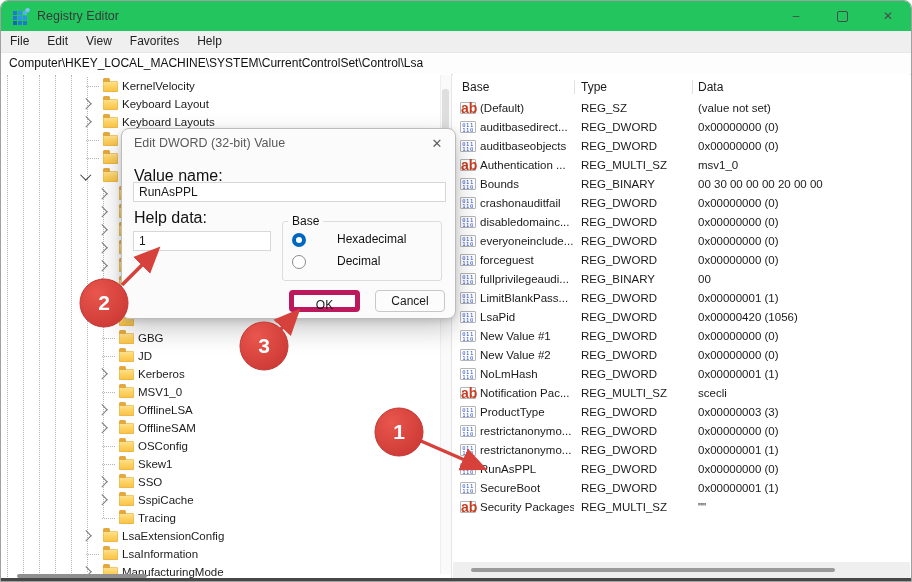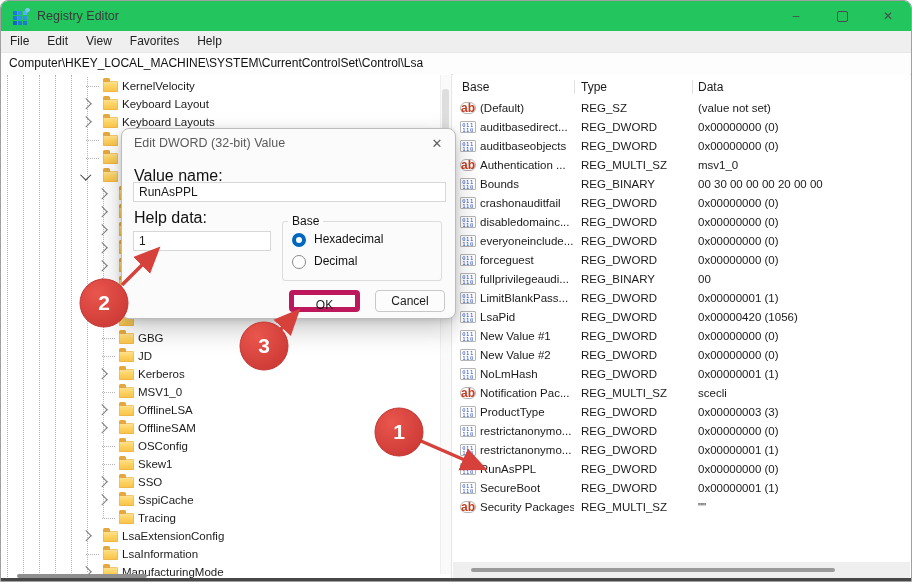--- a/index.html
+++ b/index.html
@@ -31,39 +31,39 @@
   .folder::before{content:"";position:absolute;left:0;top:-2.5px;width:7px;height:3.5px;background:#e5a83e;border-radius:1.5px 1.5px 0 0;}
   .tlabel{position:absolute;top:0;line-height:18px;font-size:11.5px;color:#1c1c1c;white-space:nowrap;}
   .tree-vtrack{position:absolute;left:439px;top:1px;bottom:7px;width:11px;background:#fafafa;border-left:1px solid #efefef;z-index:3;}
   .tree-vthumb{position:absolute;left:441px;top:15px;width:7px;height:140px;background:#dedede;border-radius:3px;z-index:4;}
   .tree-hthumb{position:absolute;left:16px;bottom:3px;width:130px;height:4px;background:#8f8f8f;border-radius:2px;z-index:4;}
   
   .hdr-cell{position:absolute;top:3px;height:20px;line-height:20px;font-size:12px;color:#1a1a1a;}
   .col-sep{position:absolute;top:6px;height:14px;width:1px;background:#e0e0e0;}
   .list-row{position:absolute;left:0;right:0;height:19px;line-height:19px;font-size:11.5px;color:#1a1a1a;white-space:nowrap;}
   .vicon{position:absolute;left:7px;top:3px;width:16px;height:12px;border:0.5px solid #b5b5b5;background:#fff;text-align:center;box-sizing:border-box;border-radius:1px;}
-  .icon-ab{color:#c43d20;font-size:12px;font-weight:bold;line-height:11px;border-radius:6px;}
+  .icon-ab{color:#c43d20;font-size:14px;font-weight:bold;line-height:11px;}
   .icon-bin{color:#2f54c9;font-size:5.5px;line-height:5.5px;white-space:pre;letter-spacing:0.5px;padding-top:0.5px;font-family:"DejaVu Sans Mono",monospace;}
   .cell-name{position:absolute;left:27px;width:94px;overflow:hidden;}
   .cell-type{position:absolute;left:128px;width:112px;overflow:hidden;}
   .cell-data{position:absolute;left:245px;width:210px;overflow:hidden;}
   .list-htrack{position:absolute;left:0;right:0;top:488px;height:16px;background:#efefef;}
   .list-hthumb{position:absolute;left:18px;top:494px;width:364px;height:4px;background:#9a9a9a;border-radius:2px;}
   
   .dialog{position:absolute;left:120px;top:127px;width:335px;height:191px;background:#fbfbfb;border:1px solid #bcbcbc;border-radius:8px;box-shadow:0 10px 26px rgba(0,0,0,.22),0 2px 6px rgba(0,0,0,.12);z-index:20;box-sizing:border-box;}
   .dlg-title{position:absolute;left:12px;top:7px;font-size:12.5px;color:#5a5a5a;}
   .dlg-close{position:absolute;right:8px;top:5px;width:20px;height:20px;text-align:center;line-height:20px;font-size:13px;color:#5f5f5f;}
   .dlg-label{position:absolute;font-size:16px;color:#111;}
   .dlg-input{position:absolute;height:18px;border:1px solid #d7d7d7;background:#fff;font-size:12px;font-family:"Liberation Sans",sans-serif;padding:0 5px;color:#1a1a1a;outline:none;}
   .groupbox{position:absolute;left:160px;top:92px;width:158px;height:58px;border:1px solid #dcdcdc;border-radius:3px;}
   .groupbox-label{position:absolute;left:166px;top:85px;font-size:12px;color:#111;background:#fbfbfb;padding:0 4px;}
   .radio{position:absolute;width:14px;height:14px;border-radius:50%;box-sizing:border-box;background:#fff;}
   .radio.sel{border:4px solid #0067c0;}
   .radio.unsel{border:1px solid #8b8b8b;}
-  .radio-label{position:absolute;font-size:12px;color:#111;line-height:15px;}
+  .radio-label{position:absolute;font-size:12px;color:#111;line-height:15px;margin-left:23px;}
   .btn{position:absolute;top:161px;height:22px;box-sizing:border-box;border-radius:4px;background:#fcfcfc;font-size:12px;text-align:center;line-height:20px;color:#1a1a1a;}
   .btn-ok{left:167px;width:71px;border:5px solid #be185d;}
   .btn-cancel{left:253px;width:70px;border:1px solid #c8c8c8;}
   
   .annotations{position:absolute;left:0;top:0;z-index:50;pointer-events:none;}
   .bottom-edge{position:absolute;left:0;right:0;bottom:0;height:3px;background:#474747;z-index:40;}
 </style>
 </head>
 <body>
 

